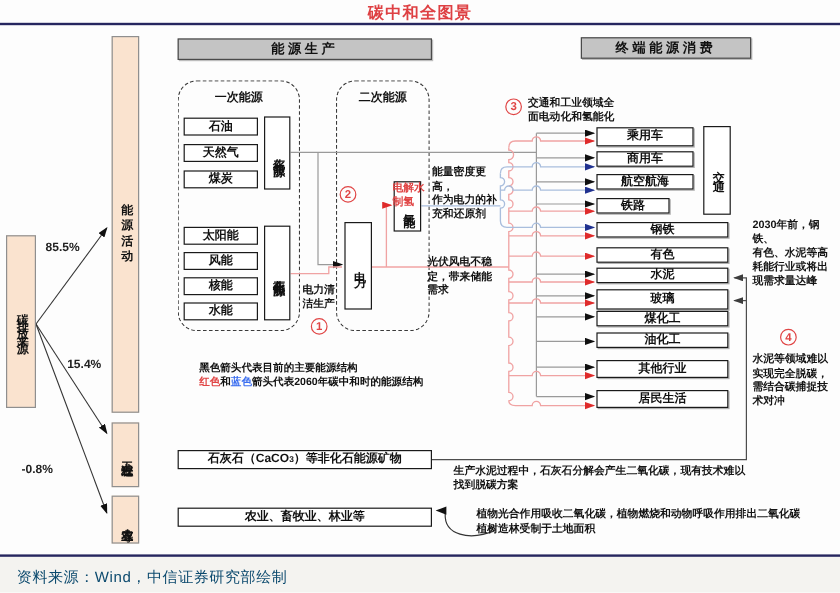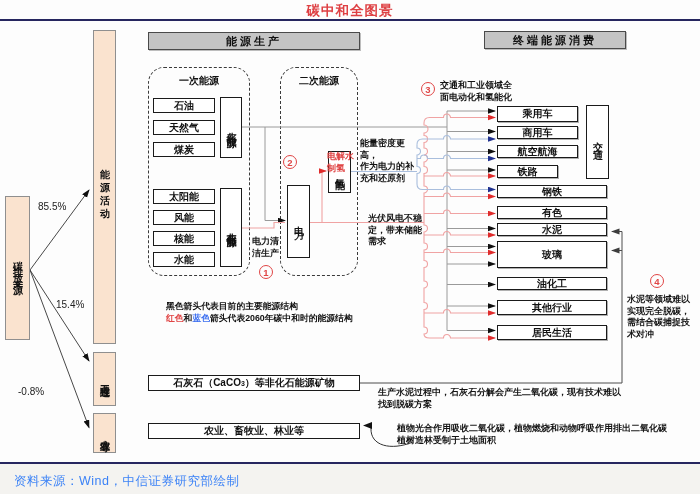--- a/index.html
+++ b/index.html
@@ -3,34 +3,34 @@
 <meta charset="utf-8">
 <style>
   html,body{margin:0;padding:0;background:#fdfdfd;}
   *{box-sizing:border-box;}
   .stage{position:relative;width:700px;height:494px;background:#fdfdfd;
          font-family:"Liberation Sans","DejaVu Sans",sans-serif;color:#111;overflow:hidden;}
   .abs{position:absolute;}
   .title{left:0;top:2px;width:700px;text-align:center;font-size:13.5px;font-weight:bold;color:#de4043;letter-spacing:1px;}
   .rule{left:0;width:700px;height:2px;background:#26265f;}
   .footerband{left:0;top:464px;width:700px;height:30px;background:#f4f3f0;}
-  .source{left:14px;top:473px;font-size:12.5px;color:#3b82f6;letter-spacing:.5px;}
+  .source{left:14px;top:473px;font-size:12.5px;color:#0c4a6e;letter-spacing:.5px;}
   .box{position:absolute;background:#fff;border:1.5px solid #1a1a1a;display:flex;align-items:center;justify-content:center;
        font-size:10px;font-weight:600;text-align:center;line-height:1;}
   .shadow{box-shadow:1px 1px 0 rgba(0,0,0,.30);}
   .peach{background:#fae3cf;border:1px solid #8f8f8f;}
   .hdr{background:#c4c4c4;border:1px solid #4a4a4a;font-size:11px;font-weight:bold;letter-spacing:3px;box-shadow:1px 1px 0 rgba(0,0,0,.25);}
   .dashed{position:absolute;border:1.2px dashed #3a3a3a;border-radius:16px;}
   .dlabel{position:absolute;width:100%;top:6px;text-align:center;font-size:10px;font-weight:600;}
   .v{writing-mode:vertical-rl;text-orientation:upright;}
   .note{position:absolute;font-size:9px;line-height:1.3;white-space:pre-line;font-weight:600;color:#141414;}
   .rednote{color:#e04545;margin-left:28px;}
   .rnum{position:absolute;width:14px;height:14px;border:1.4px solid #e04545;border-radius:50%;color:#e04545;
         font-size:9.5px;font-weight:600;display:flex;align-items:center;justify-content:center;background:transparent;}
-  .pct{position:absolute;font-size:10px;font-weight:400;color:#222;}
+  .pct{position:absolute;font-size:10px;font-weight:700;color:#222;}
   .legend{position:absolute;font-size:8.8px;font-weight:600;line-height:1.38;}
   .red{color:#e04545;} .blue{color:#3c6ff0;}
   svg.lines{position:absolute;left:0;top:0;z-index:2;}
   .box,.rnum,.note,.pct,.legend{z-index:3;}
   .dashed{z-index:1;}
   sub{font-size:7px;}
 </style>
 </head>
 <body>
 
@@ -162,25 +162,29 @@
   <div class="rnum" style="left:421px;top:82px">3</div>
   <div class="rnum" style="left:650px;top:274px">4</div>
 
   <div class="note rednote" style="left:299px;top:151px">电解水
 制氢</div>
   <div class="note" style="left:252px;top:236px">电力清
 洁生产</div>
   <div class="note" style="left:360px;top:138px;width:60px">能量密度更高，
 作为电力的补
 充和还原剂</div>
-  <div class="note" style="left:368px;top:213px;width:56px">光伏风电不稳
+  <div class="note" style="left:356px;top:213px;width:56px">光伏风电不稳
 定，带来储能
 需求</div>
   <div class="note" style="left:440px;top:80px">交通和工业领域全
 面电动化和氢能化</div>
+  <div class="note" style="left:627px;top:182px">2030年前，钢铁、
+有色、水泥等高
+耗能行业或将出
+现需求量达峰</div>
   <div class="note" style="left:627px;top:294px">水泥等领域难以
 实现完全脱碳，
 需结合碳捕捉技
 术对冲</div>
   <div class="note" style="left:378px;top:387px">生产水泥过程中，石灰石分解会产生二氧化碳，现有技术难以
 找到脱碳方案</div>
   <div class="note" style="left:397px;top:423px">植物光合作用吸收二氧化碳，植物燃烧和动物呼吸作用排出二氧化碳
 植树造林受制于土地面积</div>
 
   <div class="legend" style="left:166px;top:300px">
@@ -192,21 +196,22 @@
   <div class="box shadow" style="left:497px;top:126px;width:81px;height:13px">商用车</div>
   <div class="box shadow" style="left:497px;top:145px;width:81px;height:13px">航空航海</div>
   <div class="box shadow" style="left:497px;top:165px;width:61px;height:13px">铁路</div>
   <div class="box" style="left:586px;top:105px;width:23px;height:74px">
     <span class="v" style="letter-spacing:8px">交通</span>
   </div>
 
   <div class="box shadow" style="left:497px;top:185px;width:110px;height:13px">钢铁</div>
   <div class="box shadow" style="left:497px;top:206px;width:110px;height:13px">有色</div>
   <div class="box shadow" style="left:497px;top:223px;width:110px;height:13px">水泥</div>
-  <div class="box shadow" style="left:497px;top:241px;width:110px;height:27px">玻璃</div>
+  <div class="box shadow" style="left:497px;top:241px;width:110px;height:17px">玻璃</div>
+  <div class="box shadow" style="left:497px;top:259px;width:110px;height:13px">煤化工</div>
   <div class="box shadow" style="left:497px;top:277px;width:110px;height:13px">油化工</div>
   <div class="box shadow" style="left:497px;top:300px;width:110px;height:15px">其他行业</div>
   <div class="box shadow" style="left:497px;top:325px;width:110px;height:15px">居民生活</div>
 
   <div class="box" style="left:148px;top:375px;width:212px;height:16px">
     <span>石灰石（CaCO</span>
       <sub>3</sub>
       <span>）等非化石能源矿物</span>
   </div>
   <div class="box" style="left:148px;top:423px;width:212px;height:16px">农业、畜牧业、林业等</div>

